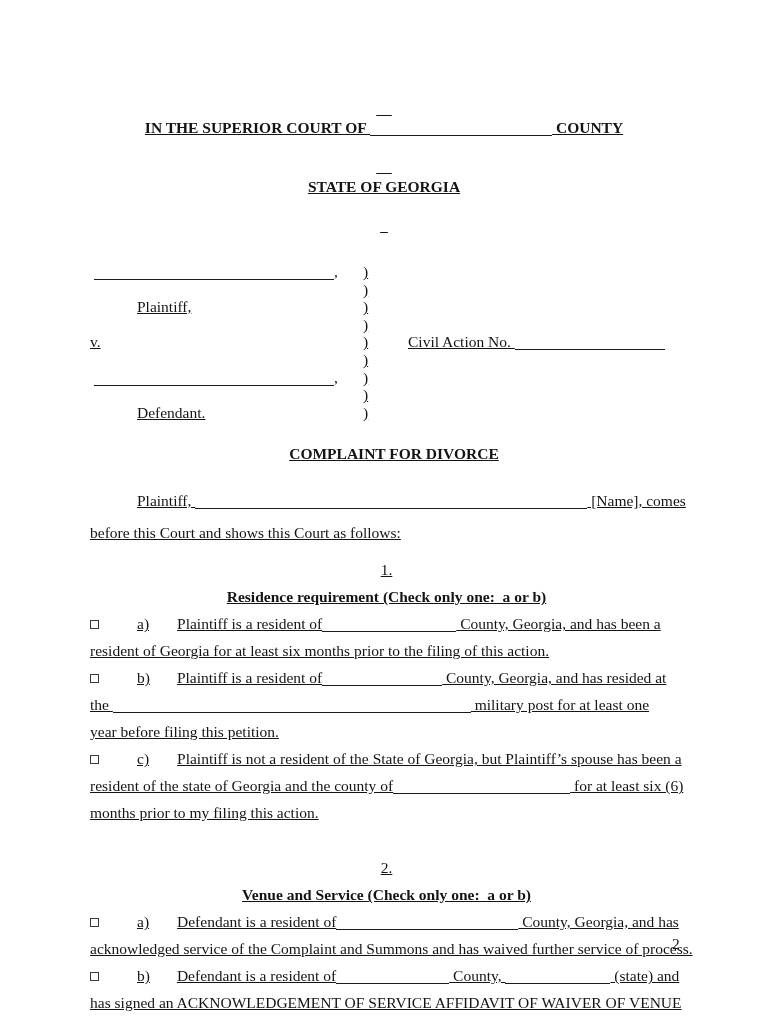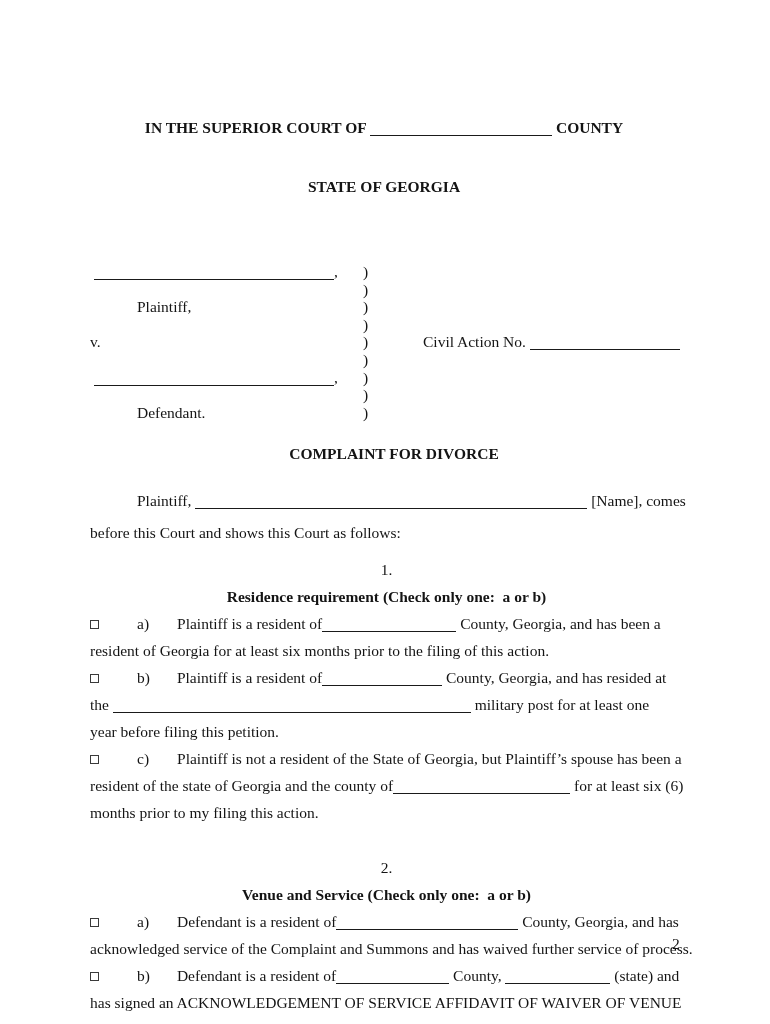--- a/index.html
+++ b/index.html
@@ -5,20 +5,21 @@
   * { margin:0; padding:0; box-sizing:border-box; }
   html,body { background:#ffffff; }
   .page {
     position:relative;
     width:768px; height:1024px;
     background:#ffffff;
     color:#141414;
     font-family:"Liberation Serif","DejaVu Serif",serif;
     font-size:15.5px;
     overflow:hidden;
+    text-decoration:underline;
   }
   .blank {
     display:inline-block;
     height:13px;
     border-bottom:1px solid #1a1a1a;
     vertical-align:-3px;
   }
   .w182{width:182px;} .w240{width:240px;} .w150{width:150px;}
   .header {
     padding-top:79px;
@@ -30,21 +31,21 @@
   .caption {
     margin-left:90px;
     margin-top:28px;
     display:grid;
     grid-template-columns:273px 45px auto;
     grid-template-rows:repeat(9, 17.6px);
     line-height:17.6px;
     white-space:pre;
   }
   .cap-left { grid-column:1; }
-  .cap-right{ grid-column:3;margin-left:15px; }
+  .cap-right{ grid-column:3; }
   .r1{grid-row:1;} .r3{grid-row:3;} .r5{grid-row:5;} .r7{grid-row:7;} .r9{grid-row:9;}
   .ind { padding-left:47px; }
   .pl4 { padding-left:4px; }
   .paren { grid-column:2; }
   .title {
     margin-top:23px;
     line-height:20px;
     text-align:center;
     font-weight:bold;
     white-space:pre;

